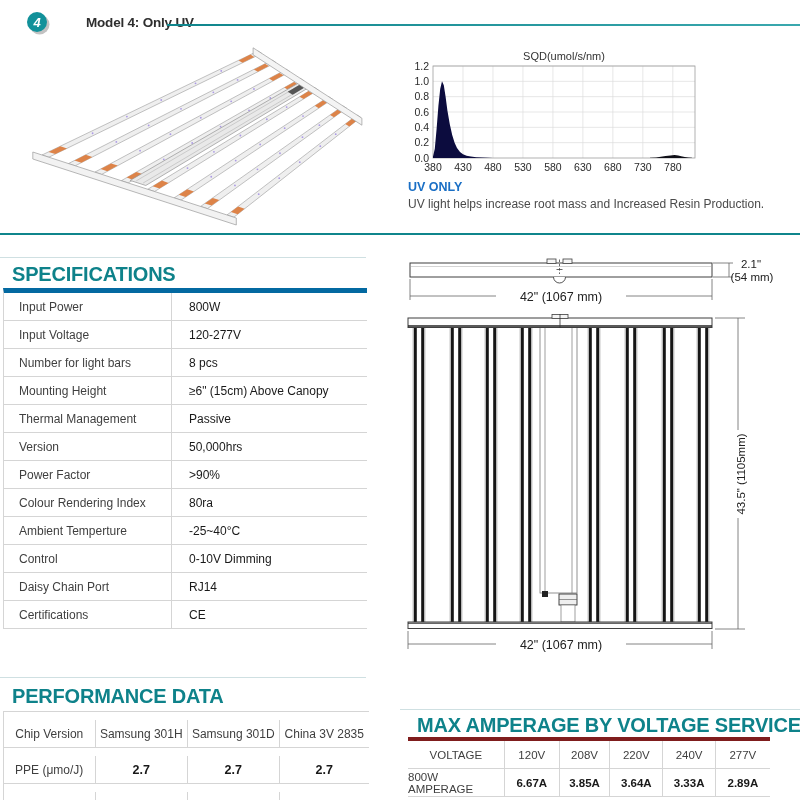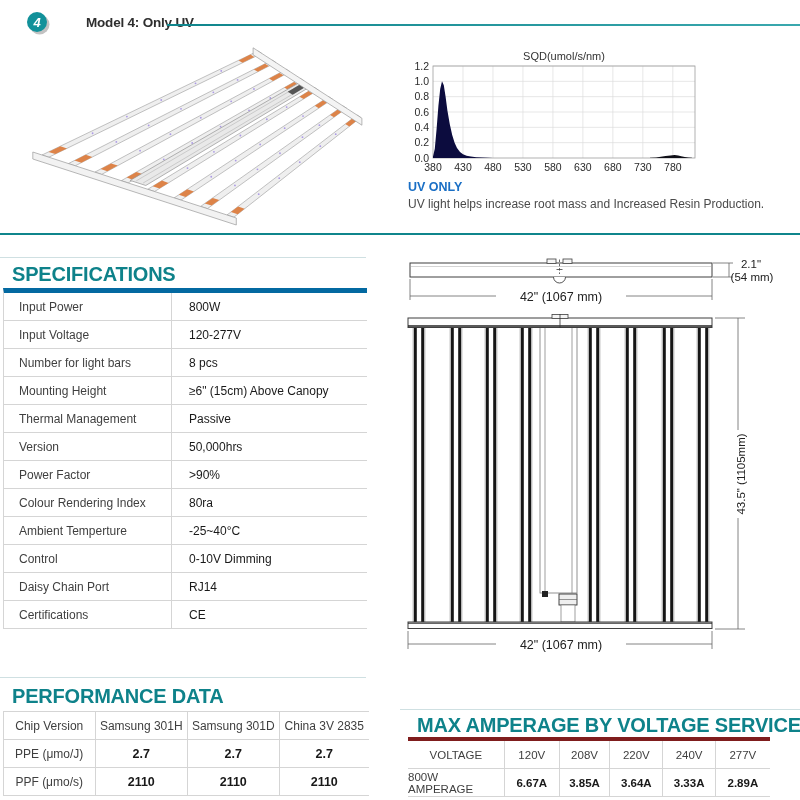--- a/index.html
+++ b/index.html
@@ -19,21 +19,21 @@
   .uv-title{left:408px;top:180px;font-size:12.5px;font-weight:bold;color:#1a6fc5;}
   .uv-desc{left:408px;top:197px;font-size:12px;color:#4a4a4a;}
   
   .spec-table{left:3px;top:288px;width:363px;border-left:1px solid #d5d5d5;border-top:5px solid #0369a1;}
   .spec-row{display:flex;height:27px;border-bottom:1px solid #d5d5d5;align-items:stretch;}
   .spec-label{width:152px;padding-left:15px;font-size:12px;color:#3f3f3f;display:flex;align-items:center;}
   .spec-value{flex:1;border-left:1px solid #d5d5d5;padding-left:17px;font-size:12px;font-weight:normal;
               color:#191919;display:flex;align-items:center;}
   
   .perf-table{left:3px;top:711px;width:365px;border-left:1px solid #d5d5d5;border-top:1px solid #d5d5d5;}
-  .perf-row{display:flex;height:27px;border-bottom:1px solid #d5d5d5;align-items:stretch;}
+  .perf-row{display:flex;height:27px;border-bottom:1px solid #d5d5d5;align-items:stretch;margin-top:8px;}
   .cell{display:flex;align-items:center;justify-content:center;font-size:12px;color:#3f3f3f;}
   .bold{font-weight:bold;color:#191919;font-size:12.5px;}
   .c0{width:91px}.c1{width:92px;border-left:1px solid #d5d5d5}
   .c2{width:91px;border-left:1px solid #d5d5d5}.c3{width:90px;border-left:1px solid #d5d5d5}
   
   .amp-table{left:408px;top:737px;width:362px;border-top:4px solid #7f1d1d;}
   .amp-row{display:flex;height:27px;border-bottom:1px solid #d5d5d5;align-items:stretch;}
   .amp-table .cell{font-size:11.5px;}
   .a0{width:97px}.a1{width:55px;border-left:1px solid #d5d5d5}
   .a2{width:50px;border-left:1px solid #d5d5d5}.a3{width:53px;border-left:1px solid #d5d5d5}

